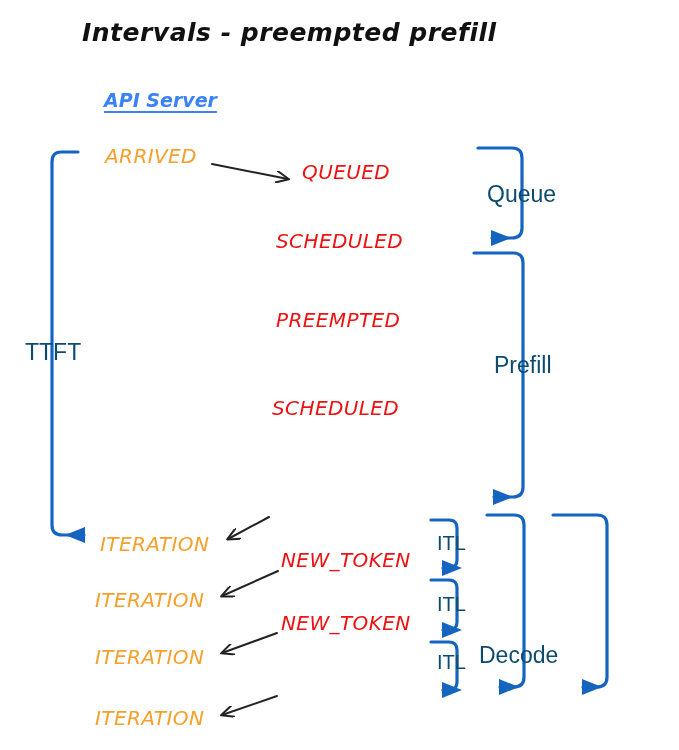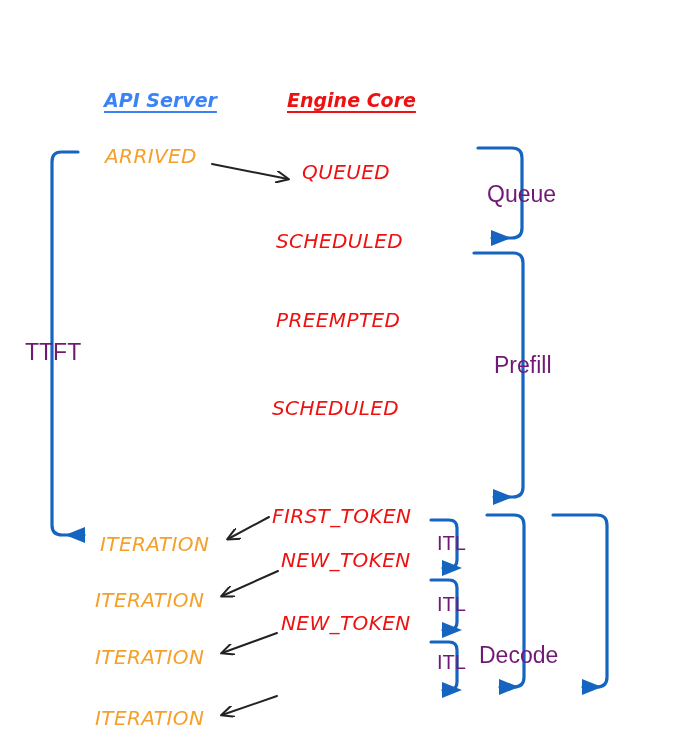--- a/index.html
+++ b/index.html
@@ -53,21 +53,21 @@
     font-style: italic;
     font-size: 20px;
     font-weight: 500;
     letter-spacing: 0.4px;
   }
   .state.red { color: #EE1111; }
   .state.orange { color: #F5A02A; }
   .bluetext {
     font-family: "Liberation Sans", sans-serif;
     font-size: 23px;
-    color: #701a75;
+    color: #0c4a6e;
     font-weight: 400;
   }
   .bluetext.small {
     font-size: 20px;
   }
 </style>
 </head>
 <body>
 
 <div id="canvas">
@@ -125,35 +125,34 @@
       <path d="M 278 571 L 222 596" fill="none" stroke="#222222" stroke-width="2" stroke-linecap="round" marker-end="url(#black-head)"></path>
     </g>
     <g>
       <path d="M 277 633 L 222 653" fill="none" stroke="#222222" stroke-width="2" stroke-linecap="round" marker-end="url(#black-head)"></path>
     </g>
     <g>
       <path d="M 277 696 L 222 715" fill="none" stroke="#222222" stroke-width="2" stroke-linecap="round" marker-end="url(#black-head)"></path>
     </g>
   </svg>
 
+  <div class="lbl title" style="left:82px; top:20px;">Intervals - preempted prefill</div>
 
   <div class="lbl colhead api" style="left:104px; top:91px;">API Server</div>
-  <div class="lbl colhead engine" style="left:287px; top:91px;">Engine Core</div>
 
   <div class="lbl state orange" style="left:105px; top:146px;">ARRIVED</div>
   <div class="lbl state orange" style="left:100px; top:534px;">ITERATION</div>
   <div class="lbl state orange" style="left:95px; top:590px;">ITERATION</div>
   <div class="lbl state orange" style="left:95px; top:647px;">ITERATION</div>
   <div class="lbl state orange" style="left:95px; top:708px;">ITERATION</div>
 
   <div class="lbl state red" style="left:302px; top:162px;">QUEUED</div>
   <div class="lbl state red" style="left:276px; top:231px;">SCHEDULED</div>
   <div class="lbl state red" style="left:276px; top:310px;text-align:right;">PREEMPTED</div>
   <div class="lbl state red" style="left:272px; top:398px;">SCHEDULED</div>
-  <div class="lbl state red" style="left:272px; top:506px;">FIRST_TOKEN</div>
   <div class="lbl state red" style="left:281px; top:550px;">NEW_TOKEN</div>
   <div class="lbl state red" style="left:281px; top:613px;">NEW_TOKEN</div>
 
   <div class="lbl bluetext" style="left:25px; top:341px;">TTFT</div>
   <div class="lbl bluetext" style="left:487px; top:183px;">Queue</div>
   <div class="lbl bluetext" style="left:494px; top:354px;">Prefill</div>
   <div class="lbl bluetext small" style="left:437px; top:533px;">ITL</div>
   <div class="lbl bluetext small" style="left:437px; top:594px;">ITL</div>
   <div class="lbl bluetext small" style="left:437px; top:652px;">ITL</div>
   <div class="lbl bluetext" style="left:479px; top:644px;">Decode</div>

